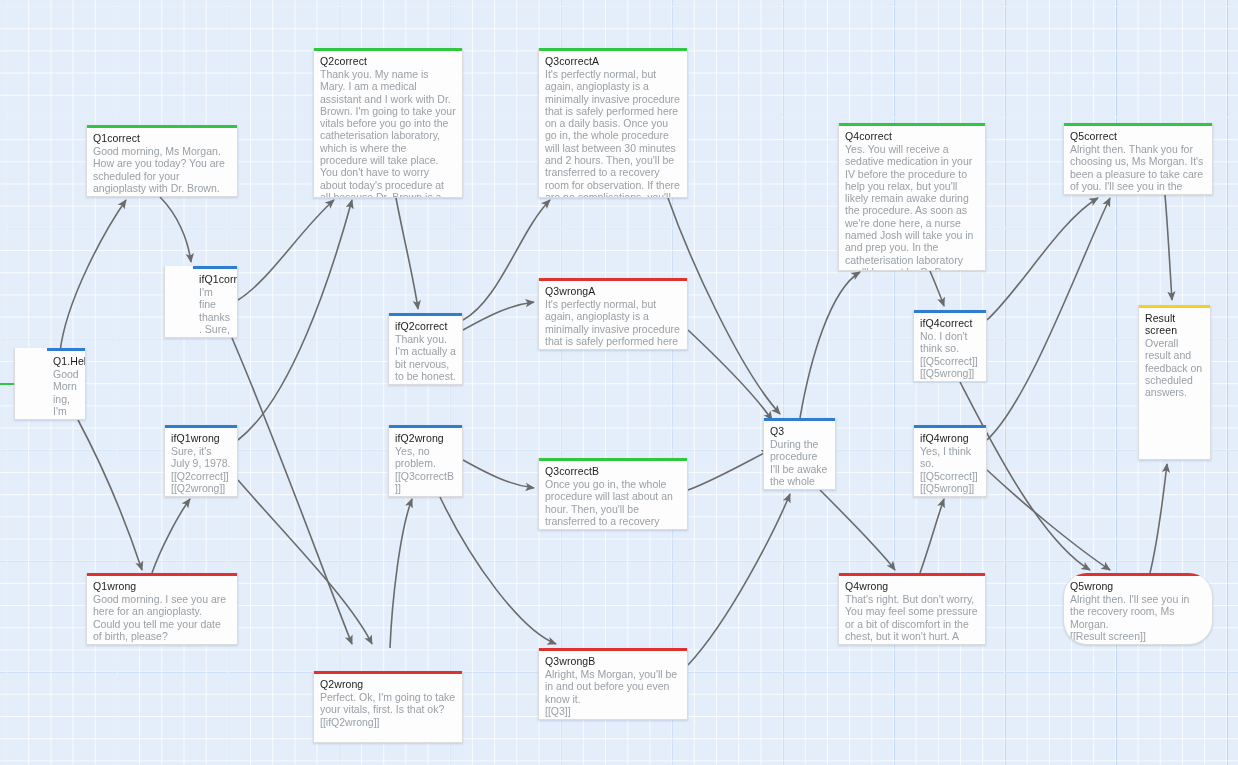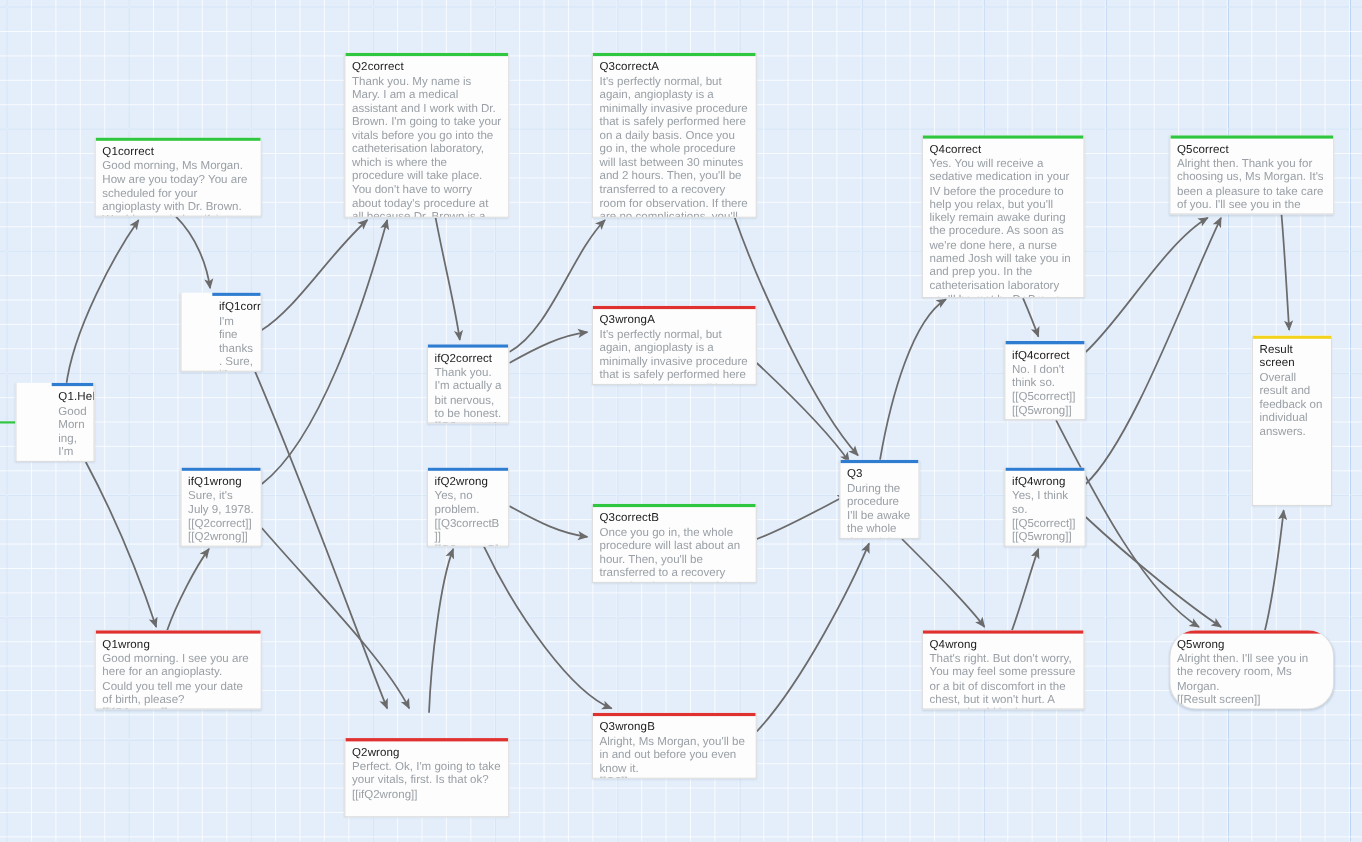--- a/index.html
+++ b/index.html
@@ -179,21 +179,21 @@
           <div class="body">It's perfectly normal, but again, angioplasty is a minimally invasive procedure that is safely performed here on a daily basis. You'll be in and out before you even know it.</div>
         </div>
       </div>
       <div class="node" style="left: 538px; top: 458px; width: 150px; height: 72px;">
         <span class="bar" style="background: rgb(47, 199, 63);"></span>
         <div class="inner">
           <div class="title">Q3correctB</div>
           <div class="body">Once you go in, the whole procedure will last about an hour. Then, you'll be transferred to a recovery room for observation. If there are no complications, you'll</div>
         </div>
       </div>
-      <div class="node" style="left: 538px; top: 648px; width: 150px; height: 60px;">
+      <div class="node" style="left: 538px; top: 648px; width: 150px; height: 72px;">
         <span class="bar" style="background: rgb(224, 49, 49);"></span>
         <div class="inner">
           <div class="title">Q3wrongB</div>
           <div class="body">Alright, Ms Morgan, you'll be in and out before you even know it.
 [[Q3]]</div>
         </div>
       </div>
       <div class="node" style="left: 763px; top: 418px; width: 73px; height: 72px;">
         <span class="bar" style="background: rgb(47, 125, 209);"></span>
         <div class="inner">
@@ -245,17 +245,17 @@
         <div class="inner">
           <div class="title">Q5wrong</div>
           <div class="body">Alright then. I'll see you in the recovery room, Ms Morgan.
 [[Result screen]]</div>
         </div>
       </div>
       <div class="node" style="left: 1138px; top: 305px; width: 73px; height: 155px;">
         <span class="bar" style="background: rgb(242, 210, 26);"></span>
         <div class="inner">
           <div class="title">Result screen</div>
-          <div class="body">Overall result and feedback on individual answers.</div>
+          <div class="body">Overall result and feedback on scheduled answers.</div>
         </div>
       </div>
     </div>
 </div>
 
 </body></html>

